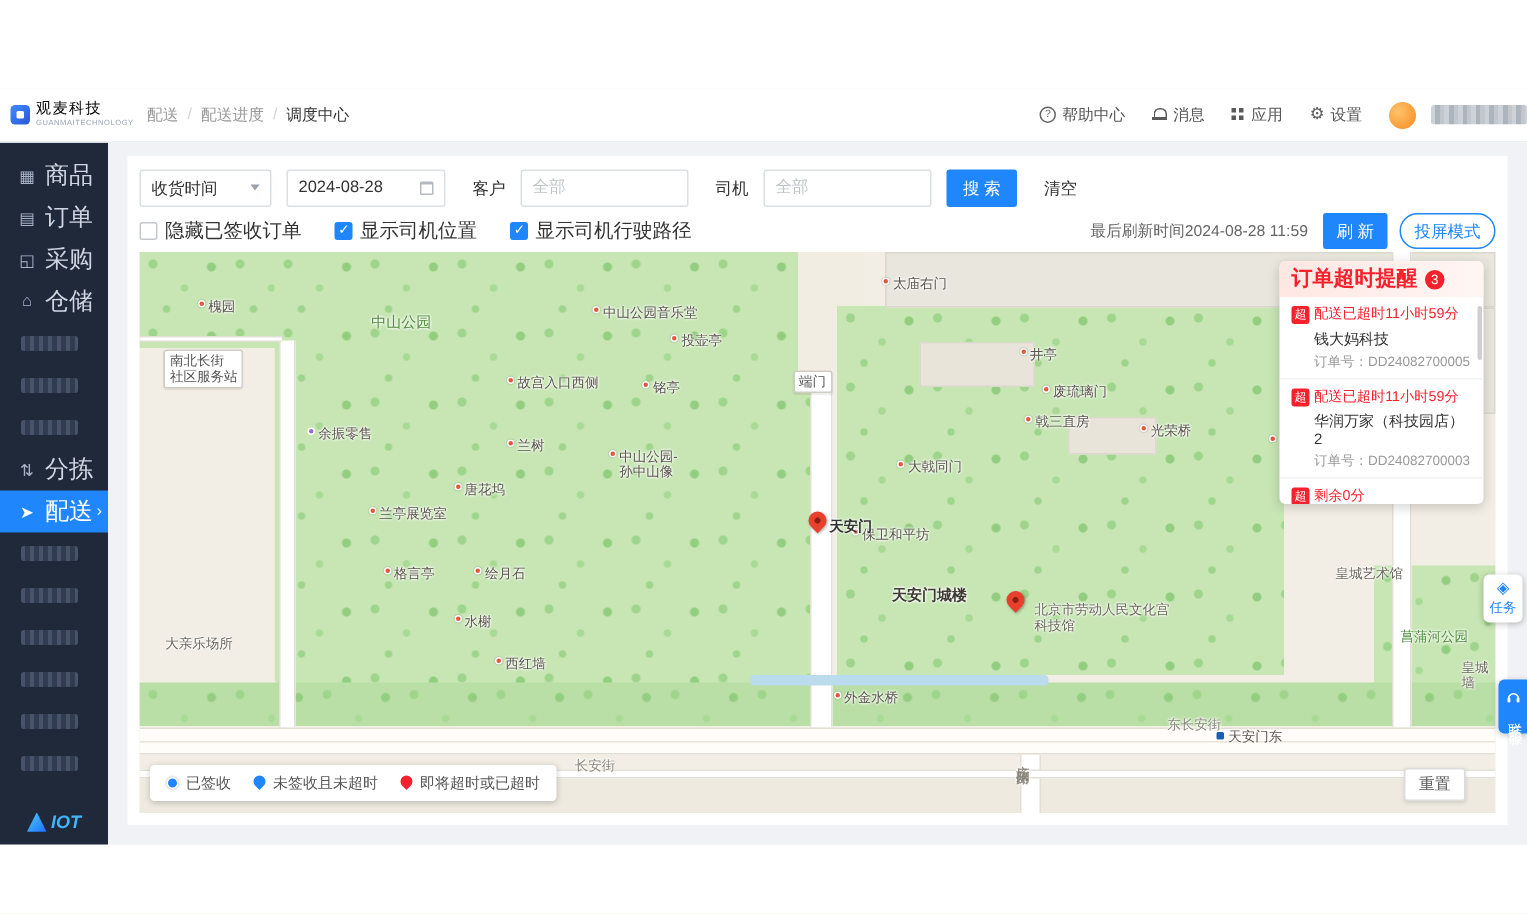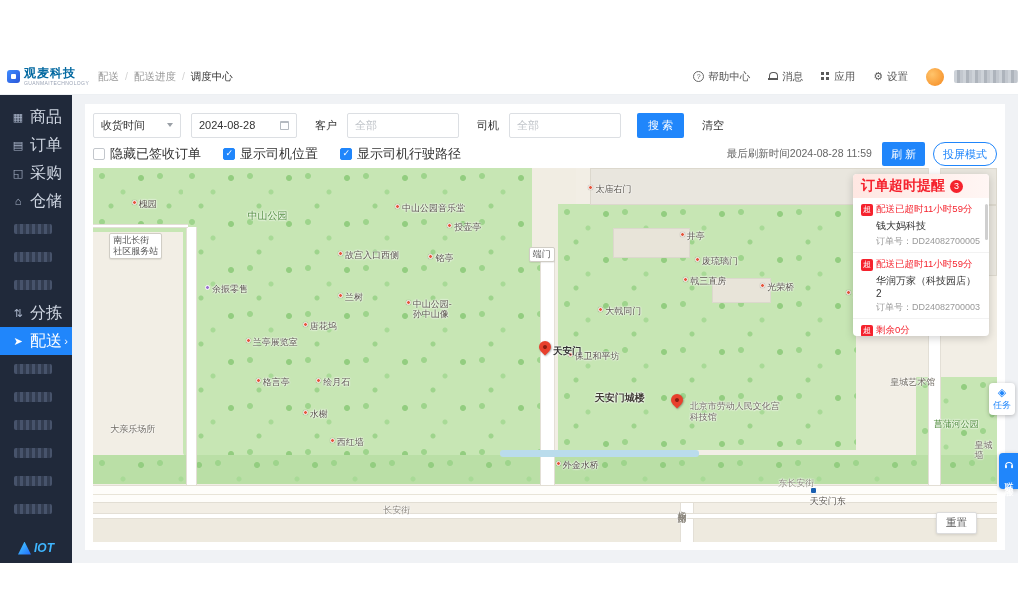--- a/index.html
+++ b/index.html
@@ -6,21 +6,21 @@
   html,body{width:1018px;height:609px;}
   body{background:#fff;font-family:"Liberation Sans","DejaVu Sans",sans-serif;position:relative;overflow:hidden;}
   .app{position:absolute;top:59px;left:0;width:1018px;height:504px;background:#f0f2f5;}
 
   
   .topbar{position:absolute;top:0;left:0;right:0;height:36px;background:#fff;border-bottom:1px solid #edf0f3;display:flex;align-items:center;z-index:30;}
   .logo{width:84px;flex:none;display:flex;align-items:center;gap:4px;padding-left:7px;}
   .logo-mark{width:13px;height:13px;border-radius:3px;background:linear-gradient(135deg,#3f8cff,#2a56d8);position:relative;flex:none;}
   .logo-mark::after{content:"";position:absolute;left:4px;top:4px;width:5px;height:5px;background:#fff;border-radius:1px;}
   .logo-text{display:flex;flex-direction:column;line-height:1;}
-  .logo-title{font-size:12px;font-weight:bold;color:#0369a1;letter-spacing:1px;font-style:normal;}
+  .logo-title{font-size:10px;font-weight:normal;color:#000000;letter-spacing:1px;font-style:normal;}
   .logo-sub{font-size:5px;color:#9aa3b5;letter-spacing:.4px;font-style:normal;margin-top:2px;}
   .breadcrumb{display:flex;align-items:center;font-size:10.5px;color:#999;margin-left:14px;}
   .crumb+.crumb::before{content:"/";margin:0 6px;color:#d3d3d3;}
   .crumb{display:inline-flex;}
   .crumb.current{color:#333;}
   .topbar-right{margin-left:auto;display:flex;align-items:center;gap:18px;font-size:10.5px;color:#555;justify-content:center;}
   .top-act{display:inline-flex;align-items:center;gap:4px;cursor:pointer;}
   .ic-help{width:11px;height:11px;border:1px solid #666;border-radius:50%;display:inline-flex;align-items:center;justify-content:center;font-size:7px;color:#666;}
   .ic-bell{width:10px;height:9px;position:relative;display:inline-block;}
   .ic-bell::before{content:"";position:absolute;left:1px;top:0;width:7px;height:6px;border:1px solid #5a5a5a;border-bottom:none;border-radius:4px 4px 0 0;}
@@ -54,21 +54,21 @@
 
   .filter-row{display:flex;align-items:center;gap:10px;padding:8px 8px 2px;height:36px;}
   .select,.datebox{height:25px;border:1px solid #dcdfe3;border-radius:2px;display:inline-flex;align-items:center;font-size:11px;color:#333;padding:0 7px;gap:6px;background:#fff;cursor:pointer;}
   .select{width:88px;justify-content:space-between;}
   .datebox{width:106px;justify-content:space-between;}
   .caret{width:0;height:0;border-left:3.5px solid transparent;border-right:3.5px solid transparent;border-top:4px solid #9aa0a6;}
   .ic-cal{width:9px;height:9px;border:1px solid #b5bac0;border-top:2.5px solid #b5bac0;border-radius:1px;display:inline-block;}
   .f-label{font-size:11px;color:#333;margin-left:8px;}
   .f-input{width:112px;height:25px;border:1px solid #dcdfe3;border-radius:2px;padding:0 7px;font-size:11px;color:#333;outline:none;}
   .f-input::placeholder{color:#c0c4c9;}
-  .btn-primary{background:#2086fb;color:#fff;border:none;border-radius:2px;font-size:11px;height:25px;padding:0 11px;cursor:pointer;margin-left:6px;font-family:inherit;}
+  .btn-primary{background:#2086fb;color:#fff;border:none;border-radius:2px;font-size:11px;height:25px;padding:0 11px;cursor:pointer;font-family:inherit;}
   .link-clear{font-size:11px;color:#333;margin-left:8px;cursor:pointer;}
 
   .toolbar-row{display:flex;align-items:center;padding:6px 8px;height:28px;}
   .cb-group{display:flex;align-items:center;gap:22px;}
   .cb-item{display:inline-flex;align-items:center;gap:5px;cursor:pointer;}
   .cb-box{width:12px;height:12px;border:1px solid #c3c7cc;border-radius:2px;background:#fff;position:relative;flex:none;}
   .cb-item.checked .cb-box{background:#2086fb;border-color:#2086fb;}
   .cb-item.checked .cb-box::after{content:"✓";position:absolute;left:1.5px;top:-1px;color:#fff;font-size:9px;}
   .cb-label{font-size:13px;color:#333;}
   .toolbar-right{margin-left:auto;display:flex;align-items:center;gap:8px;}
@@ -486,21 +486,21 @@
               <span class="lbl-t">外金水桥</span>
             </div>
             <div class="map-label plain" style="left: 97.5%; top: 72.6%;">
               
               <span class="lbl-t">皇城墙</span>
             </div>
             <div class="map-label road-name" style="left: 75.8%; top: 82.8%;">
               
               <span class="lbl-t">东长安街</span>
             </div>
-            <div class="map-label metro" style="left: 79.3%; top: 84.9%; flex-direction: column;">
+            <div class="map-label metro" style="left: 79.3%; top: 84.9%;">
               <span class="lbl-ic"></span>
               <span class="lbl-t">天安门东</span>
             </div>
             <div class="map-label road-name" style="left: 32.1%; top: 90.1%;">
               
               <span class="lbl-t">长安街</span>
             </div>
             <div class="map-label road-vert" style="left: 64.5%; top: 89.5%;">
               
               <span class="lbl-t">广场东侧路</span>
@@ -546,20 +546,35 @@
                 <div class="ai-row">
                   <span class="ai-tag">超</span>
                   <span class="ai-status">剩余0分</span>
                 </div>
 
               </div>
             </div>
           <span class="alert-scrollbar"></span>
         </div>
 
+        <div class="legend">
+
+        <span class="lg-item dot">
+              <span class="lg-ic"></span>
+              <span>已签收</span>
+            </span>
+            <span class="lg-item pin-blue">
+              <span class="lg-ic"></span>
+              <span>未签收且未超时</span>
+            </span>
+            <span class="lg-item pin-red">
+              <span class="lg-ic"></span>
+              <span>即将超时或已超时</span>
+            </span>
+          </div>
 
         <button class="reset-btn">重置</button>
       </div>
 
     </div>
   </main>
 
   <div class="float-task">
     <span class="task-ic">◈</span>
     <span>任务</span>

